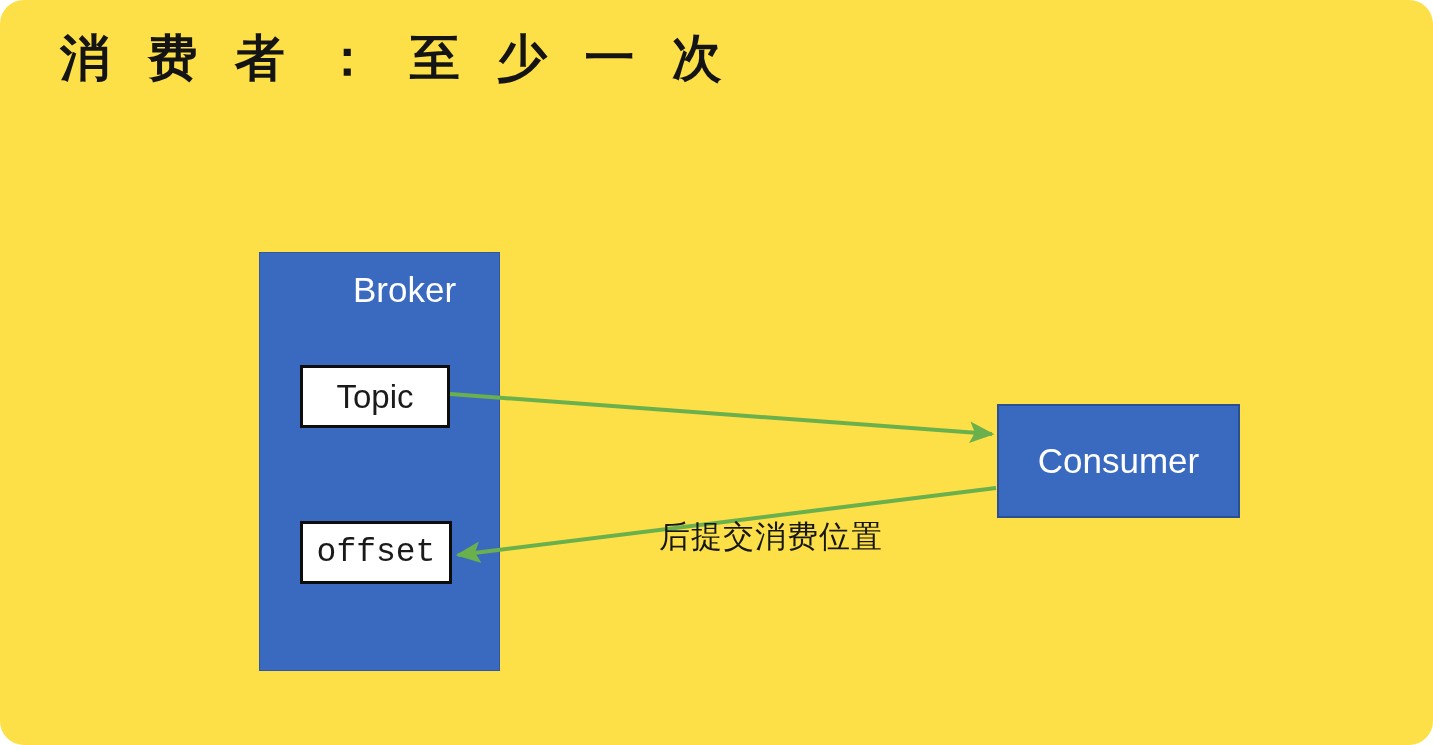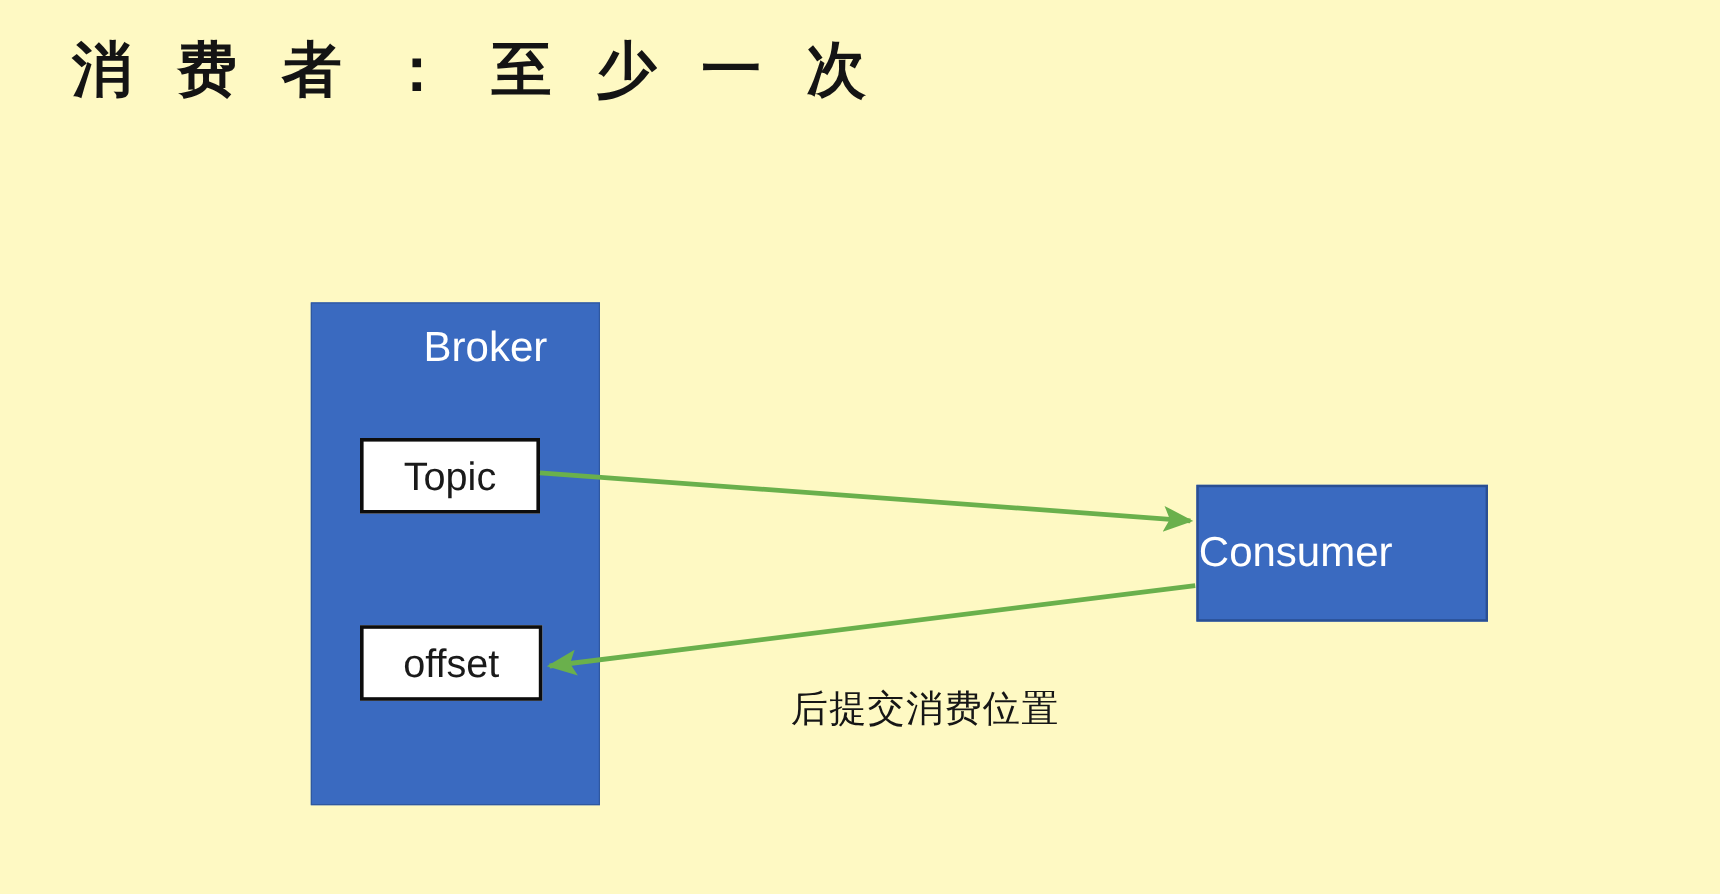--- a/index.html
+++ b/index.html
@@ -9,22 +9,23 @@
     background: #ffffff;
   }
   body {
     font-family: "Liberation Sans", "DejaVu Sans", sans-serif;
     -webkit-font-smoothing: antialiased;
   }
   #slide {
     position: relative;
     width: 1433px;
     height: 745px;
-    background: #fef9c3;
+    background: #fde047;
     overflow: hidden;
+    border-radius: 24px;
   }
 
   
   #slide-title {
     position: absolute;
     left: 60px;
     top: 26px;
     width: 1200px;
     font-size: 50px;
     line-height: 64px;
@@ -78,34 +79,36 @@
     left: 300px;
     top: 365px;
     width: 150px;
     height: 63px;
   }
   #offset-box {
     left: 300px;
     top: 521px;
     width: 152px;
     height: 63px;
+    font-family: Liberation Mono, monospace;
   }
 
   
   #consumer-box {
     position: absolute;
     left: 997px;
     top: 404px;
     width: 243px;
     height: 114px;
     background: #3a6ac0;
     border: 2px solid #2a4f93;
     box-sizing: border-box;
     display: flex;
     align-items: center;
+    justify-content: center;
   }
   #consumer-label {
     color: #ffffff;
     font-size: 35px;
     line-height: 40px;
     font-family: "Liberation Sans", sans-serif;
   }
 
   
   #arrow-layer {
@@ -126,21 +129,21 @@
     white-space: nowrap;
     letter-spacing: 1px;
     font-family: "DejaVu Sans", "Liberation Sans", sans-serif;
   }
   #label-read {
     left: 659px;
     top: 360px;
   }
   #label-commit {
     left: 659px;
-    top: 571px;
+    top: 516px;
   }
 </style>
 </head>
 <body>
 
 <div id="slide">
 
   <div id="slide-title">消 费 者 ：  至 少 一 次</div>
 
   <div id="broker-box">

